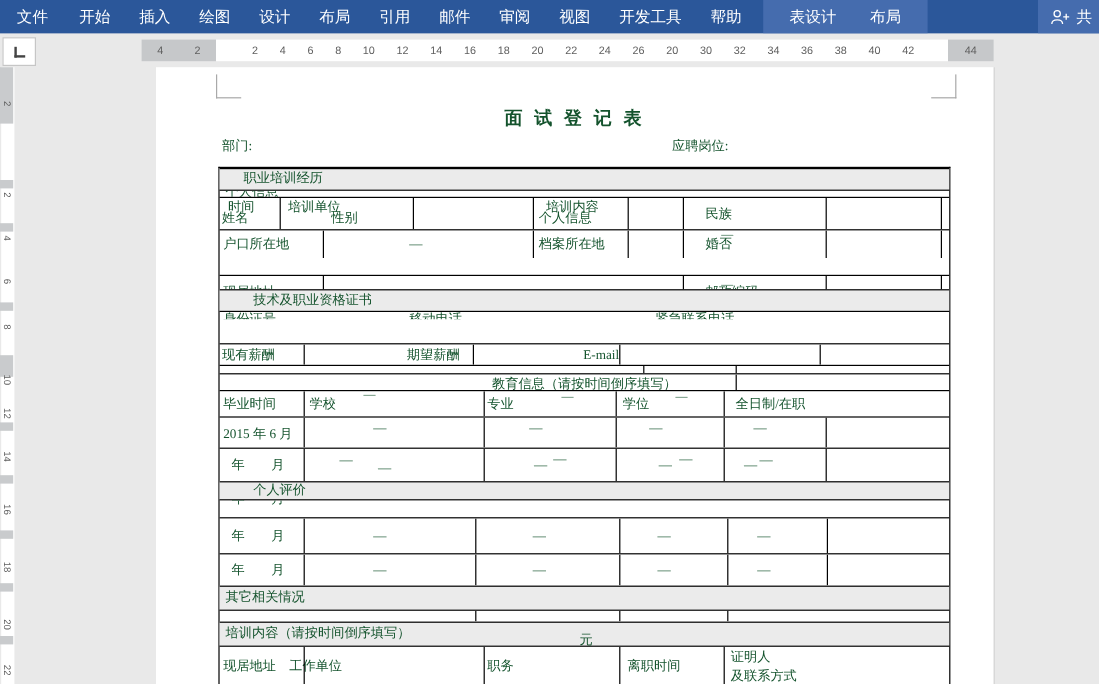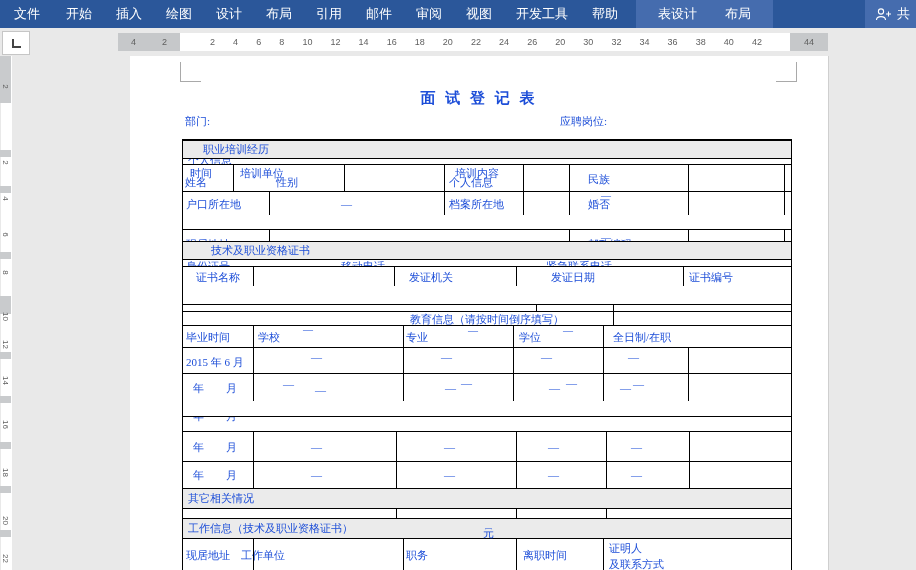--- a/index.html
+++ b/index.html
@@ -28,21 +28,21 @@
     padding:0 28px 0 30px;box-sizing:border-box;}
   .hr-right{left:790px;width:38px;background:#c6c8ca;text-align:center;}
   
   .vruler{position:absolute;left:0;top:56px;width:13px;height:514px;background:#e9e9e9;}
   .vbar{position:absolute;left:1px;top:0;width:11px;height:514px;background:#fff;}
   .vblock{position:absolute;left:0;width:11px;background:#c9cbcd;}
   .vnum{position:absolute;left:0;width:11px;font-size:8px;color:#5f5f5f;text-align:center;
     transform:rotate(90deg);}
   
   .page{position:absolute;left:130px;top:56px;width:698px;height:514px;background:#fff;
-    border-right:1px solid #cfcfcf;font-family:"Liberation Serif",serif;color:#1d4ed8;}
+    border-right:1px solid #cfcfcf;font-family:"Liberation Serif",serif;color:#14532d;}
   .crop{position:absolute;width:20px;height:19px;}
   .crop.tl{left:50px;top:6px;border-left:1px solid #a9a9a9;border-bottom:1px solid #a9a9a9;}
   .crop.tr{left:646px;top:6px;border-right:1px solid #a9a9a9;border-bottom:1px solid #a9a9a9;}
   .doc-title{position:absolute;left:0;top:33px;width:698px;text-align:center;
     font-size:15px;font-weight:bold;letter-spacing:3px;}
   .hline{position:absolute;font-size:11px;white-space:nowrap;}
   
   .form{position:absolute;left:52px;top:83px;width:608px;height:431px;
     border:1px solid #000;border-bottom:none;box-sizing:content-box;font-size:11px;}
   .row{position:absolute;left:0;width:608px;border-top:1px solid #000;box-sizing:border-box;
@@ -213,31 +213,30 @@
     <div class="row gray" style="top:101px;height:18px">
       <span class="t" style="left:28px;top:2px">技术及职业资格证书</span>
     </div>
 
     <div class="row" style="top:119px;height:7px">
       <span class="t" style="left:3px;top:0">身份证号</span>
       <span class="t" style="left:158px;top:0">移动电话</span>
       <span class="t" style="left:363px;top:0">紧急联系电话</span>
     </div>
 
-    <div class="row" style="top:126px;height:20px">
-      <span class="t" style="left:13px;top:4px">证书名称</span>
-      <span class="t" style="left:226px;top:4px">发证机关</span>
-      <span class="t" style="left:368px;top:4px">发证日期</span>
-      <span class="t" style="left:506px;top:4px">证书编号</span>
+
+    <div class="row" style="top:146px;height:18px">
+      <span class="t" style="left:2px;top:3px">现有薪酬</span>
+      <span class="t" style="left:156px;top:3px">期望薪酬</span>
+      <span class="t" style="left:303px;top:3px">E-mail</span>
     <div class="v" style="left: 70px;"></div>
         <div class="v" style="left: 211px;"></div>
         <div class="v" style="left: 333px;"></div>
         <div class="v" style="left: 500px;"></div>
       </div>
-
 
     <div class="row" style="top:164px;height:7px">
         <div class="v" style="left: 353px;"></div>
         <div class="v" style="left: 430px;"></div>
       </div>
 
     <div class="row" style="top:171px;height:14px">
       <span class="ctr" style="top:0">教育信息（请按时间倒序填写）</span>
     <div class="v" style="left: 430px;"></div>
       </div>
@@ -280,20 +279,23 @@
       <span class="dash" style="left:383px;top:4px">—</span>
       <span class="dash" style="left:437px;top:9px">—</span>
       <span class="dash" style="left:450px;top:5px">—</span>
     <div class="v" style="left: 70px;"></div>
         <div class="v" style="left: 220px;"></div>
         <div class="v" style="left: 330px;"></div>
         <div class="v" style="left: 420px;"></div>
         <div class="v" style="left: 505px;"></div>
       </div>
 
+    <div class="row gray" style="top:261px;height:15px">
+      <span class="t" style="left:28px;top:1px">个人评价</span>
+    </div>
 
     <div class="row" style="top:276px;height:15px">
       <span class="t" style="left:10px;top:-7px">年　　月</span>
     </div>
 
     <div class="row" style="top:291px;height:30px">
       <span class="t" style="left:10px;top:9px">年　　月</span>
       <span class="dash" style="left:128px;top:10px">—</span>
       <span class="dash" style="left:261px;top:10px">—</span>
       <span class="dash" style="left:365px;top:10px">—</span>
@@ -322,21 +324,21 @@
       <span class="t" style="left:5px;top:3px">其它相关情况</span>
     </div>
 
     <div class="row" style="top:368px;height:10px">
         <div class="v" style="left: 213px;"></div>
         <div class="v" style="left: 333px;"></div>
         <div class="v" style="left: 423px;"></div>
       </div>
 
     <div class="row gray" style="top:378px;height:20px">
-      <span class="t" style="left:5px;top:3px">工作信息（技术及职业资格证书）</span>
+      <span class="t" style="left:5px;top:3px">培训内容（请按时间倒序填写）</span>
     </div>
     <span class="yuan" style="left:300px;top:386px">元</span>
 
     <div class="row" style="top:398px;height:33px">
       <span class="t" style="left:3px;top:10px">现居地址</span>
       <span class="t" style="left:58px;top:10px">工作单位</span>
       <span class="t" style="left:223px;top:10px">职务</span>
       <span class="t" style="left:340px;top:10px">离职时间</span>
       <span class="t" style="left:426px;top:3px">证明人</span>
       <span class="t" style="left:426px;top:19px">及联系方式</span>

